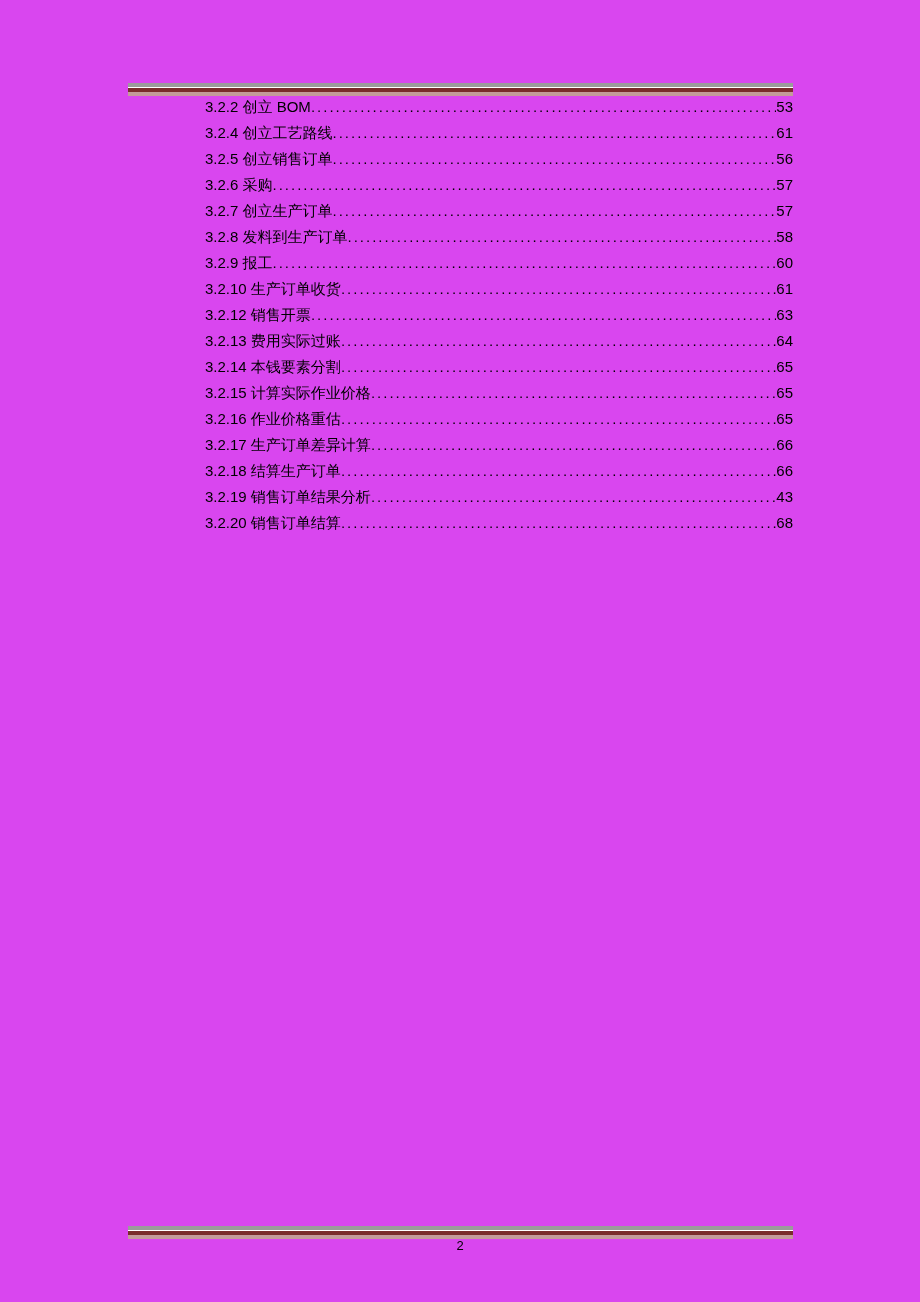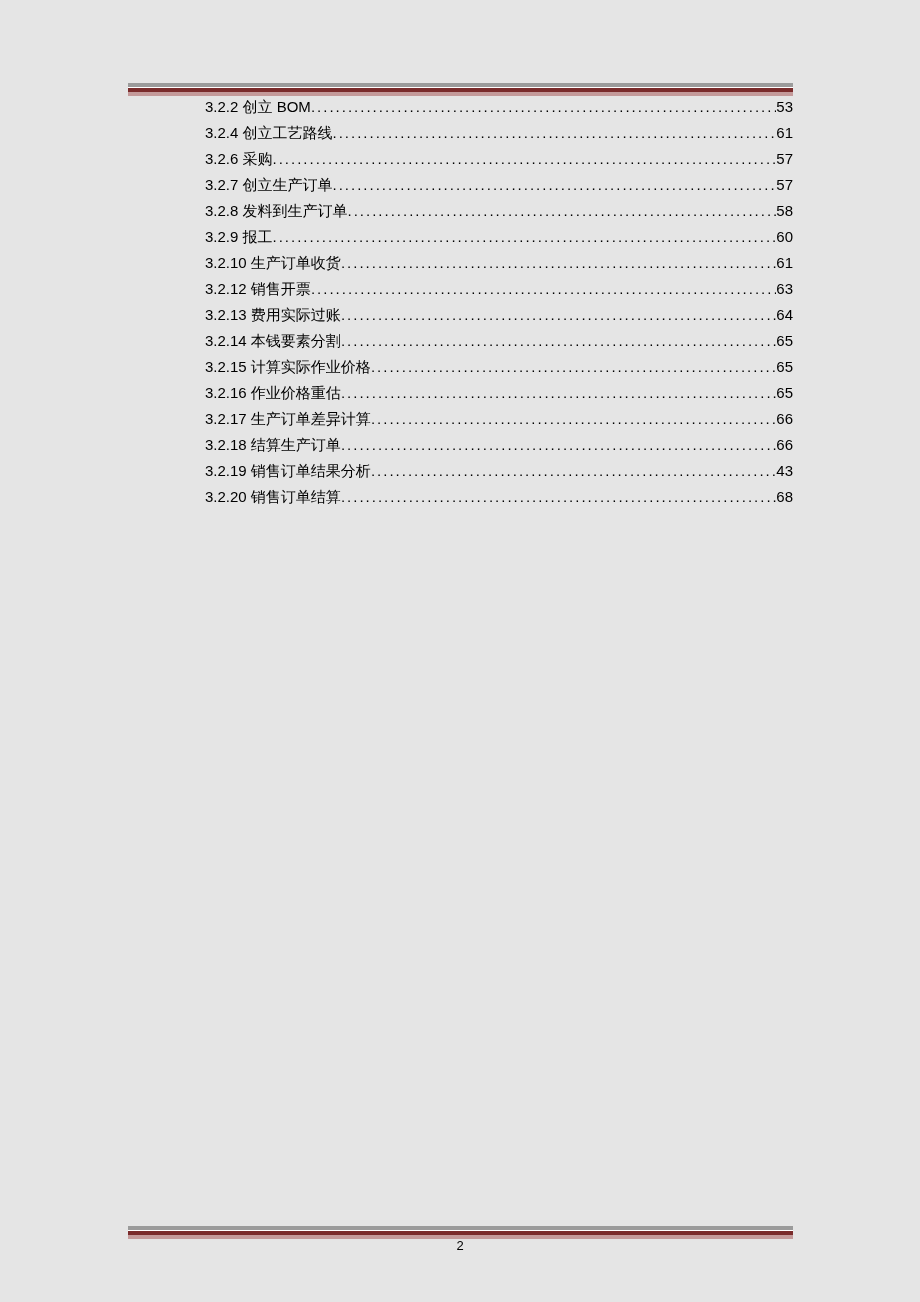--- a/index.html
+++ b/index.html
@@ -7,21 +7,21 @@
     background: #fff;
     font-family: "Microsoft YaHei", "SimSun", Arial, sans-serif;
     font-size: 15px;
     color: #000;
   }
   .page {
     width: 920px;
     height: 1302px;
     margin: 0 auto;
     position: relative;
-    background: #e5e5e5;
+    background: #d946ef;
   }
   .hr-top {
     position: absolute;
     left: 128px;
     top: 83px;
     width: 665px;
   }
   .hr-bottom {
     position: absolute;
     left: 128px;
@@ -87,20 +87,25 @@
   <div class="toc" id="toc-container">
       <div class="toc-row">
         <span class="toc-label">3.2.2 创立 BOM </span>
         <span class="toc-leader"></span>
         <span class="toc-page">53</span>
       </div>
       <div class="toc-row">
         <span class="toc-label">3.2.4 创立工艺路线</span>
         <span class="toc-leader"></span>
         <span class="toc-page">61</span>
+      </div>
+      <div class="toc-row">
+        <span class="toc-label">3.2.5 创立销售订单</span>
+        <span class="toc-leader"></span>
+        <span class="toc-page">56</span>
       </div>
       <div class="toc-row">
         <span class="toc-label">3.2.6 采购</span>
         <span class="toc-leader"></span>
         <span class="toc-page">57</span>
       </div>
       <div class="toc-row">
         <span class="toc-label">3.2.7 创立生产订单</span>
         <span class="toc-leader"></span>
         <span class="toc-page">57</span>

